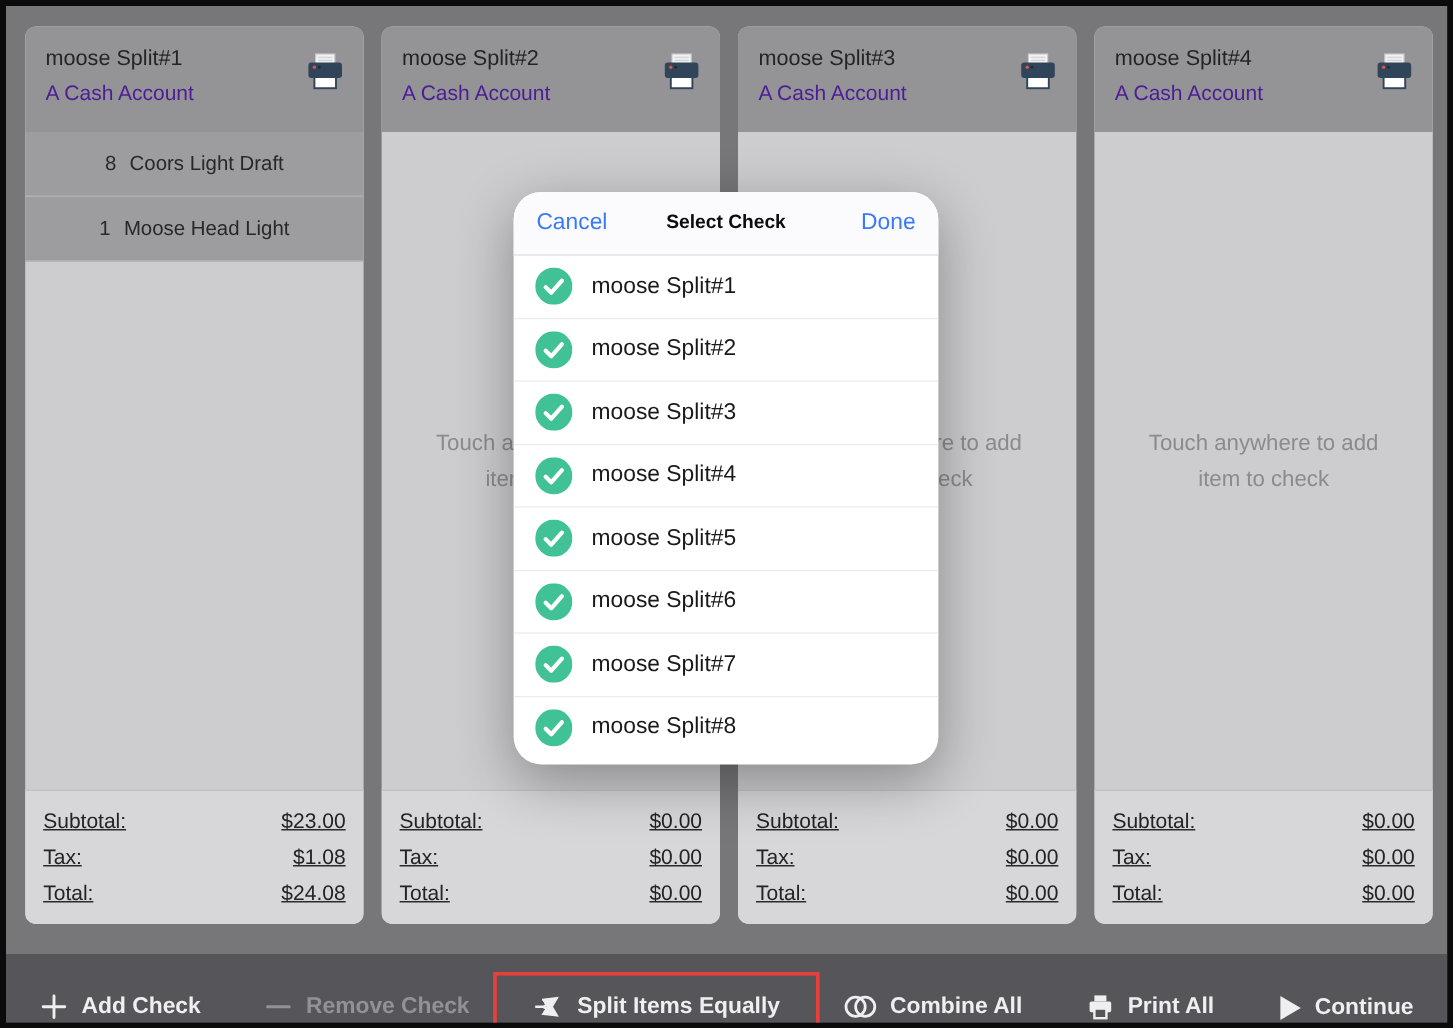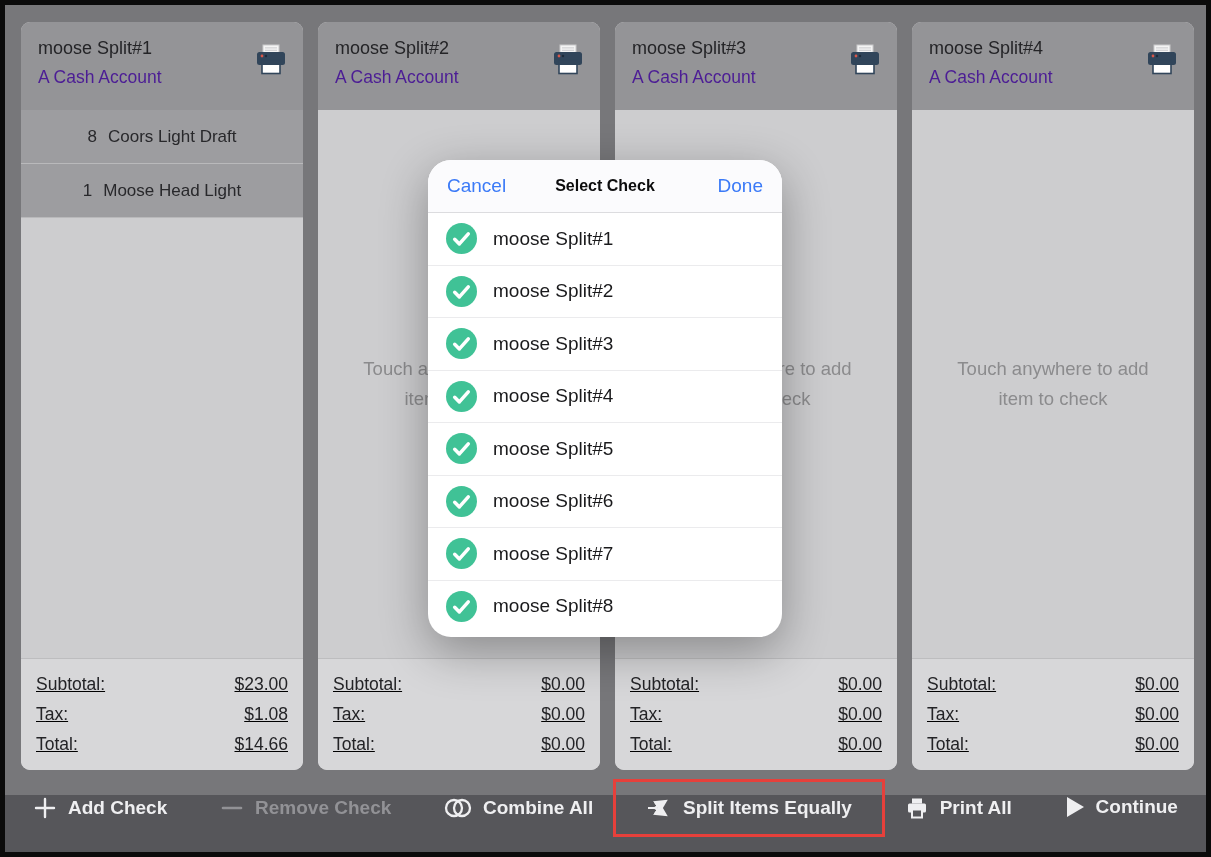--- a/index.html
+++ b/index.html
@@ -30,21 +30,21 @@
     align-items:center;justify-content:space-between;padding:0 19px;position:relative;box-sizing:border-box;}
   .modal-btn{color:#3b7af7;font-size:19px;z-index:2;cursor:pointer;background:none;border:none;
     font-family:"Liberation Sans",sans-serif;padding:0;}
   .modal-title{position:absolute;left:0;right:0;text-align:center;font-weight:700;font-size:16px;color:#0c0c0d;}
   .modal-row{height:51.5px;display:flex;align-items:center;padding-left:18px;gap:16px;
     border-bottom:1px solid #ebebed;font-size:19px;color:#1a1a1c;}
   .modal-row:last-child{border-bottom:none;}
   .check-icon{width:31px;height:31px;flex:none;}
   
   .toolbar{position:absolute;left:0;right:0;bottom:0;height:57px;background:#56565a;
-    display:flex;align-items:flex-start;justify-content:space-between;padding:0 22px;gap:16px;}
+    display:flex;align-items:flex-end;justify-content:space-between;padding:0 22px;gap:16px;}
   .tb-btn{display:flex;align-items:center;gap:11px;font-size:19px;font-weight:600;color:#efeff1;
     position:relative;cursor:pointer;background:none;border:none;font-family:"Liberation Sans",sans-serif;}
   .tb-btn.disabled{color:#929296;}
   .tb-icon{display:flex;align-items:center;}
   .annotation{position:absolute;left:-27px;right:-27px;top:50%;height:52px;transform:translateY(-50%);
     border:3px solid #e6403b;pointer-events:none;}
 </style>
 </head>
 <body>
 
@@ -82,21 +82,21 @@
         <div class="tot-row">
             <span>Subtotal:</span>
             <span>$23.00</span>
           </div>
         <div class="tot-row">
             <span>Tax:</span>
             <span>$1.08</span>
           </div>
         <div class="tot-row">
             <span>Total:</span>
-            <span>$14.66</span>
+            <span>$24.08</span>
           </div>
       </div>
     </div>
 
     <div class="card">
       <div class="card-header">
         <p class="card-title">moose Split#2</p>
         <p class="card-sub">A Cash Account</p>
         <span class="printer-badge">
           <svg viewBox="0 0 34 32" width="34" height="32">
@@ -283,46 +283,46 @@
       <span class="tb-icon">
         <svg width="24" height="24" viewBox="0 0 24 24">
             <path d="M3 12 H21" stroke="#929296" stroke-width="2.6" stroke-linecap="round"></path>
           </svg>
       </span>
       <span>Remove Check</span>
     </button>
 
     <button class="tb-btn">
       <span class="tb-icon">
-        <svg width="28" height="24" viewBox="0 0 28 24">
-          <circle cx="10" cy="12" r="8" stroke="#efeff1" stroke-width="2.3" fill="none"></circle>
-          <circle cx="18" cy="12" r="8" stroke="#efeff1" stroke-width="2.3" fill="none"></circle>
-        </svg>
-      </span>
-      <span>Combine All</span>
-    </button>
-
-    <button class="tb-btn">
-      <span class="tb-icon">
         <svg width="26" height="24" viewBox="0 0 26 24">
           <defs>
             <marker id="ah" markerWidth="7" markerHeight="7" refX="4.5" refY="3" orient="auto">
               <path d="M0 0 L6 3 L0 6 z" fill="#efeff1"></path>
             </marker>
           </defs>
           <path d="M2 12 H9 L19 5.5" stroke="#efeff1" stroke-width="2.2" fill="none" marker-end="url(#ah)"></path>
           <path d="M9 12 L19 18.5" stroke="#efeff1" stroke-width="2.2" fill="none" marker-end="url(#ah)"></path>
         </svg>
       </span>
       <span>Split Items Equally</span>
       <span class="annotation"></span>
     </button>
 
     <button class="tb-btn">
       <span class="tb-icon">
+        <svg width="28" height="24" viewBox="0 0 28 24">
+          <circle cx="10" cy="12" r="8" stroke="#efeff1" stroke-width="2.3" fill="none"></circle>
+          <circle cx="18" cy="12" r="8" stroke="#efeff1" stroke-width="2.3" fill="none"></circle>
+        </svg>
+      </span>
+      <span>Combine All</span>
+    </button>
+
+    <button class="tb-btn">
+      <span class="tb-icon">
         <svg width="24" height="24" viewBox="0 0 24 24">
           <rect x="7" y="2.5" width="10" height="5" fill="#efeff1"></rect>
           <rect x="3" y="7.5" width="18" height="9" rx="1.5" fill="#efeff1"></rect>
           <rect x="7" y="13.5" width="10" height="8" fill="#56565a" stroke="#efeff1" stroke-width="2"></rect>
         </svg>
       </span>
       <span>Print All</span>
     </button>
 
     <button class="tb-btn">

